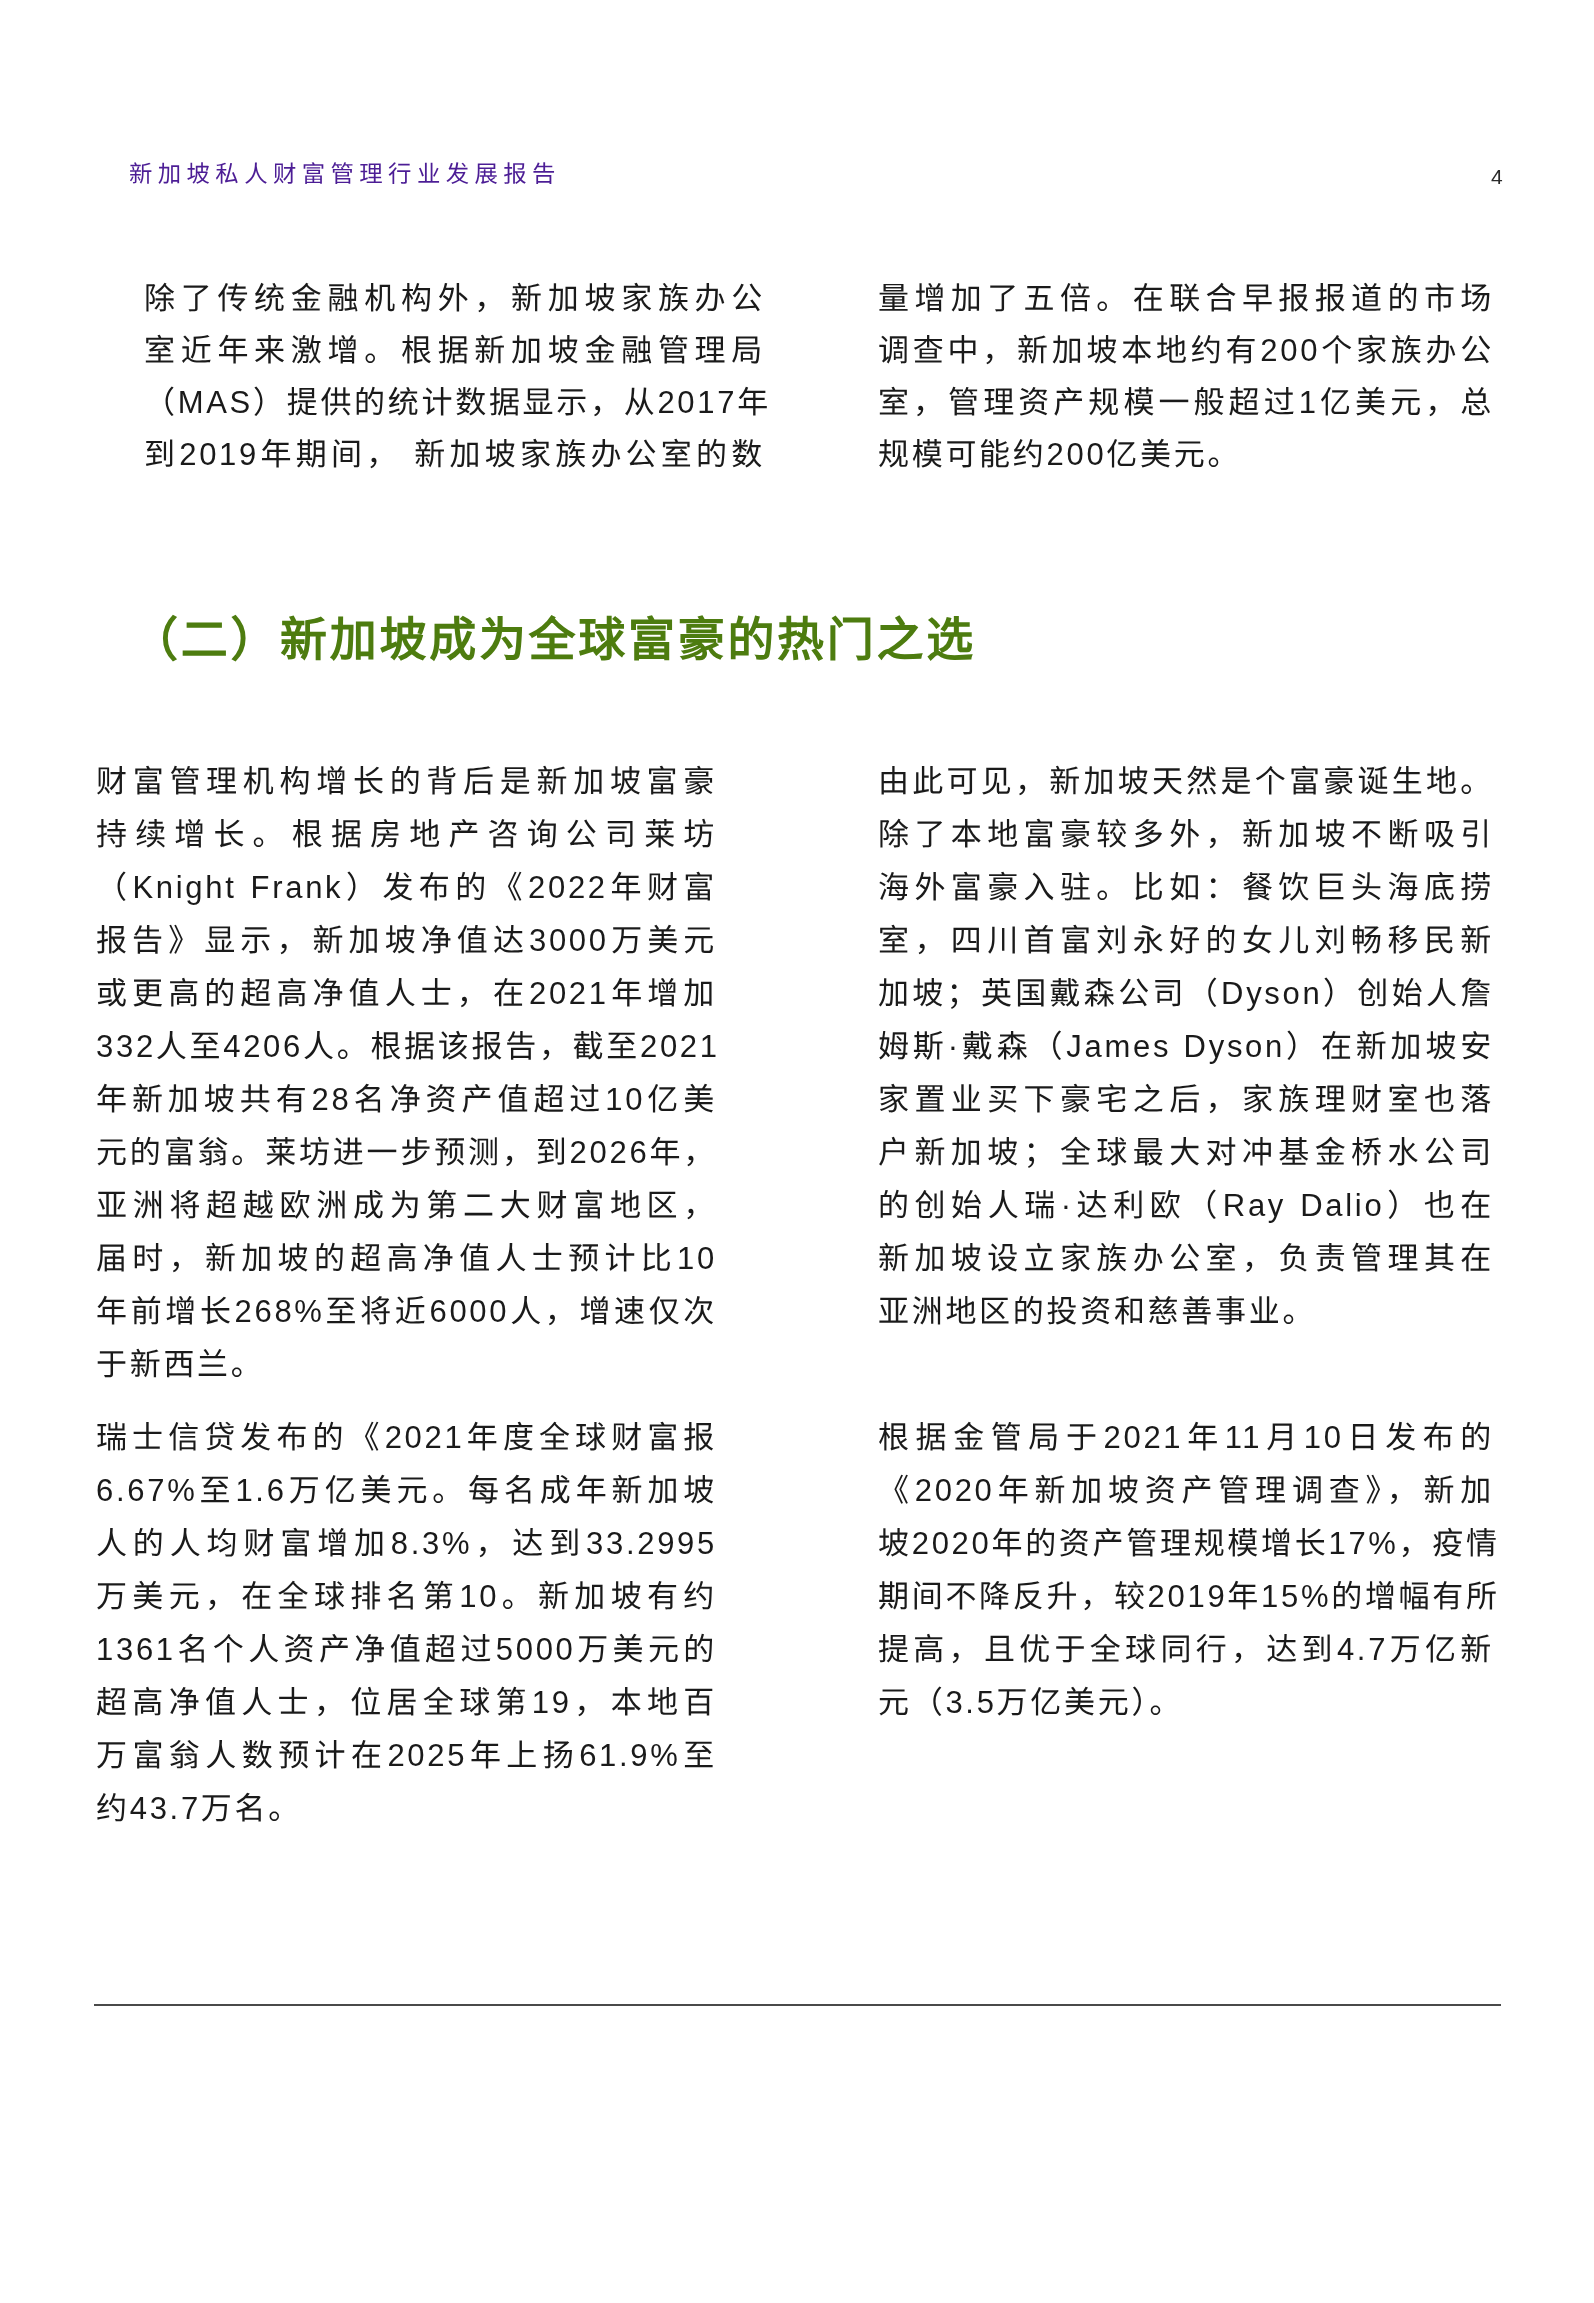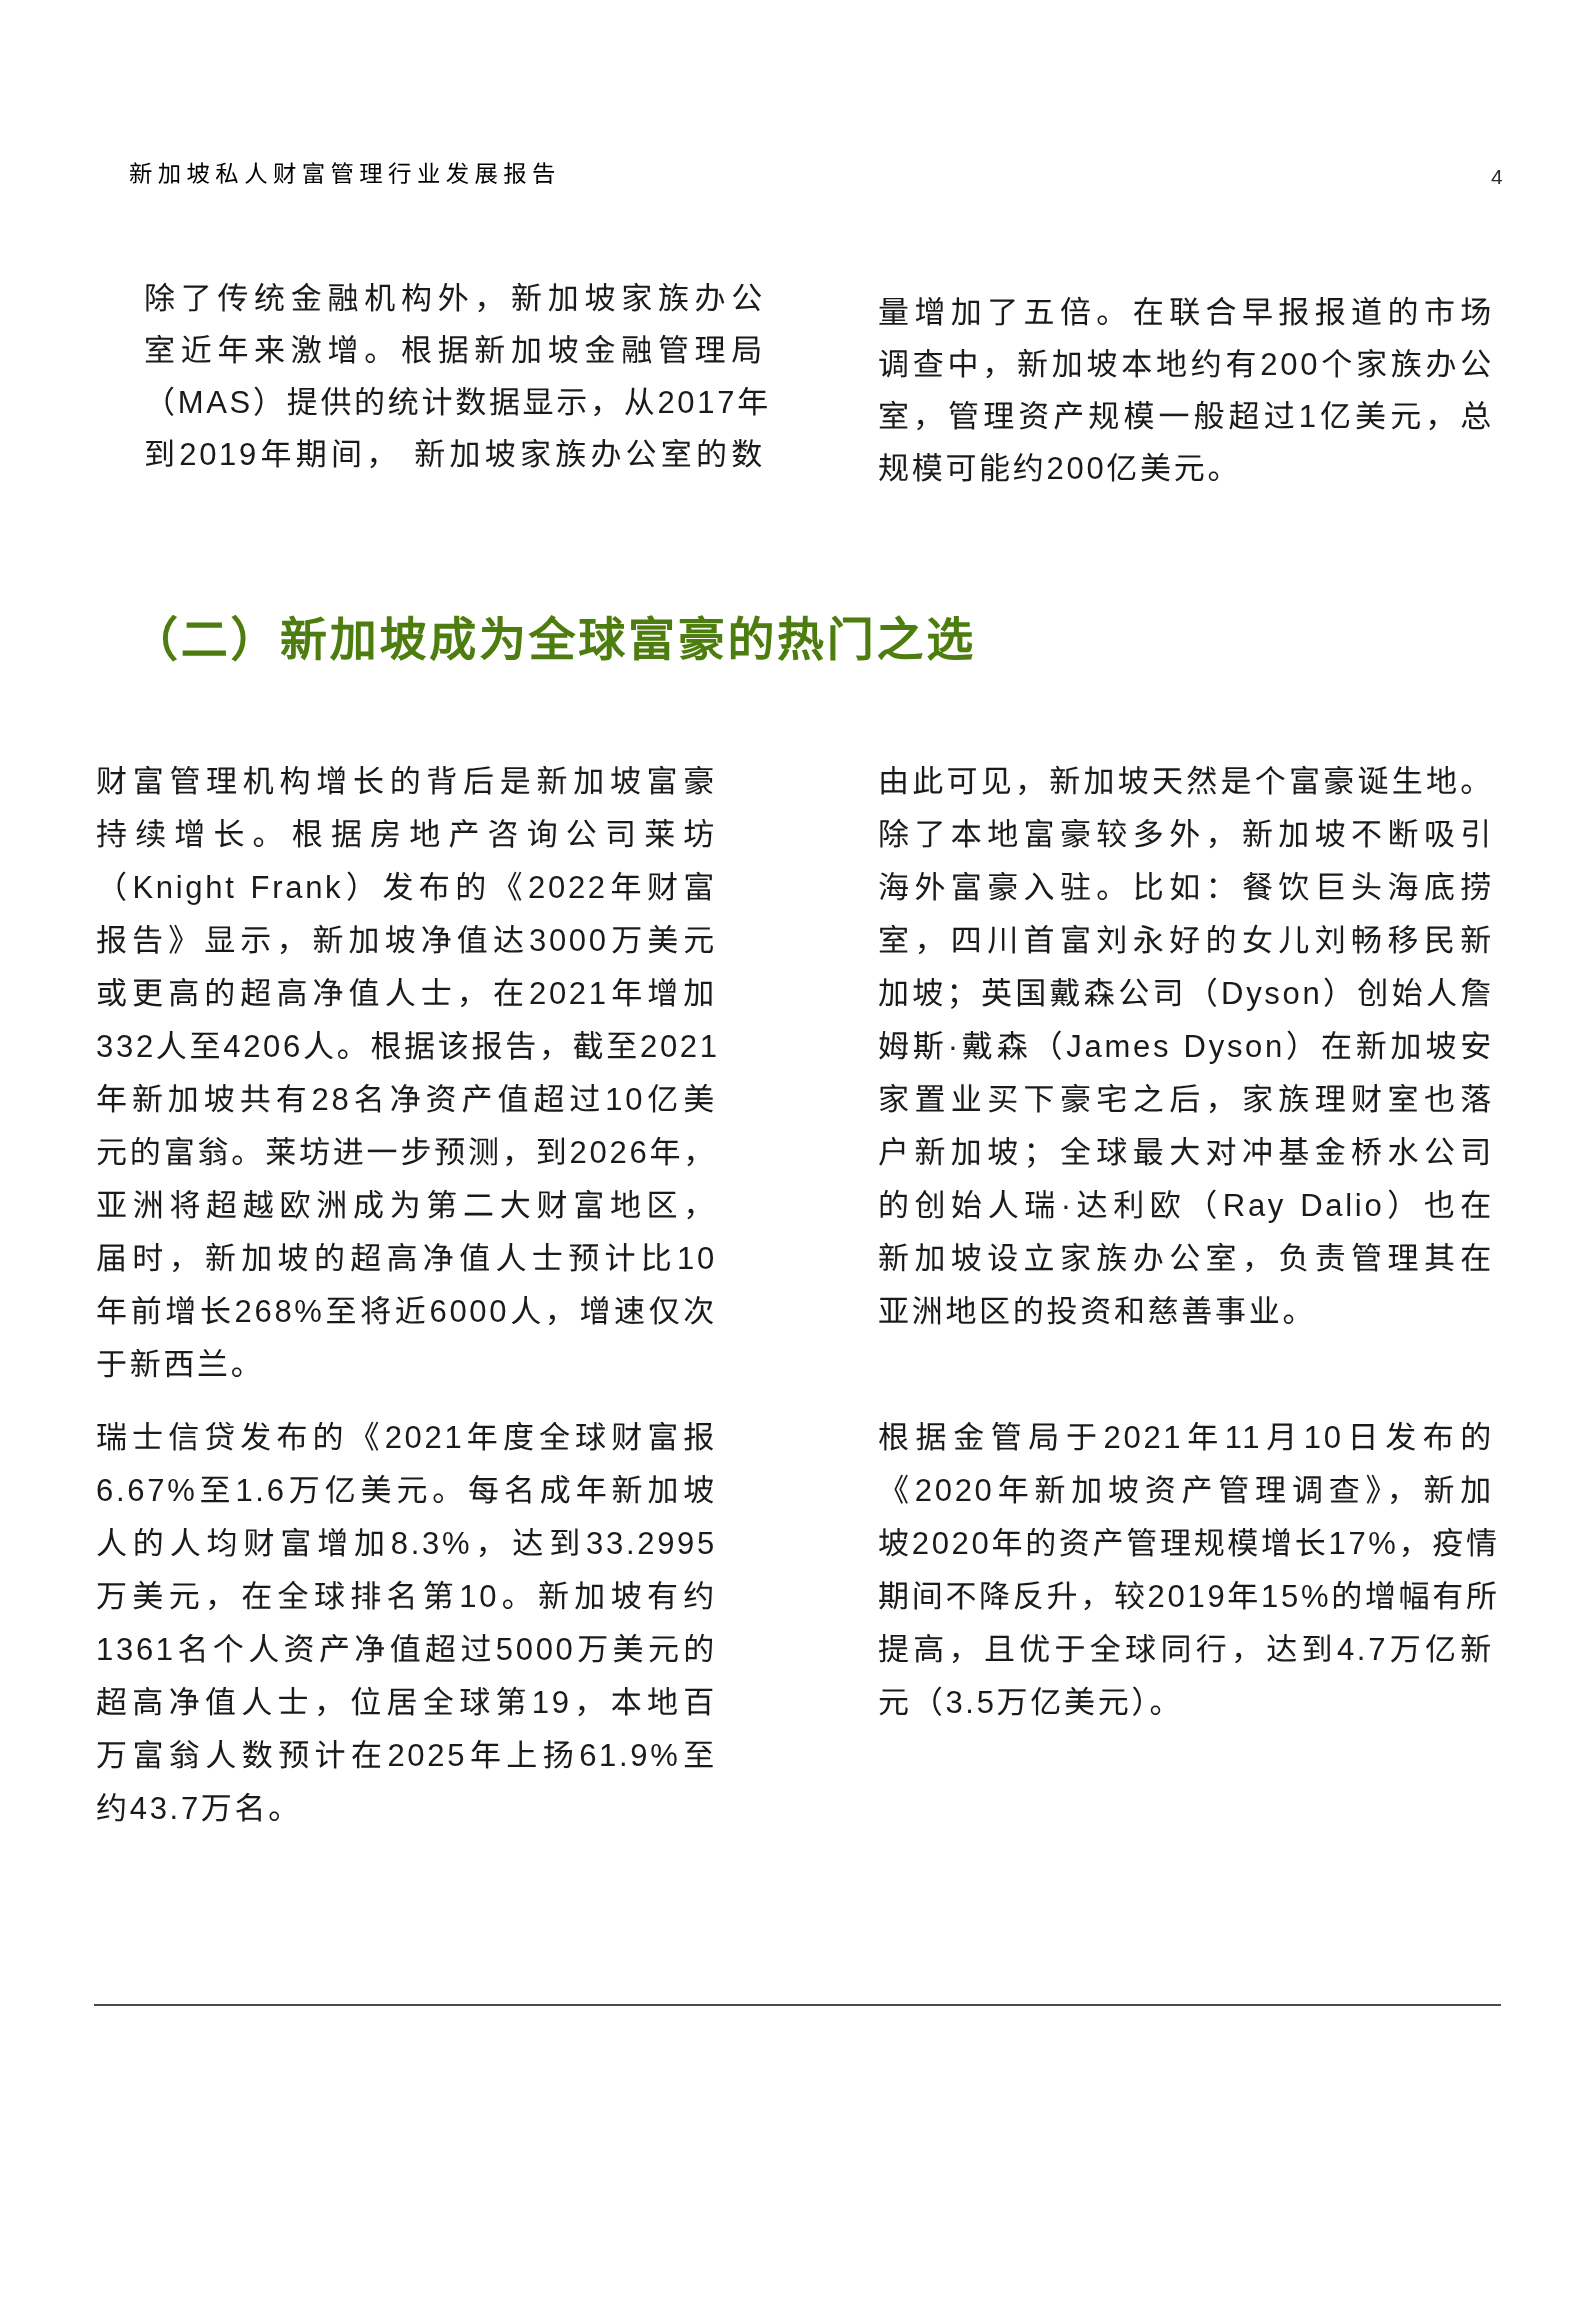--- a/index.html
+++ b/index.html
@@ -15,21 +15,21 @@
       font-family: "Liberation Sans", sans-serif;
       color: #1a1a1a;
     }
     .running-header {
       position: absolute;
       left: 129px;
       top: 162px;
       font-size: 23.4px;
       line-height: 25px;
       letter-spacing: 5.4px;
-      color: #000000;
+      color: #4c1d95;
       white-space: nowrap;
     }
     .page-number {
       position: absolute;
       left: 1491px;
       top: 166px;
       font-size: 21px;
       line-height: 21.6px;
       color: #2a2a2a;
       font-family: "Liberation Sans", sans-serif;
@@ -80,21 +80,21 @@
 
 <div class="running-header">新加坡私人财富管理行业发展报告</div>
 <div class="page-number">4</div>
 
 <div class="para left intro" style="top:273px;margin-left:48px;">
   <div class="line">除了传统金融机构外，新加坡家族办公</div>
   <div class="line">室近年来激增。根据新加坡金融管理局</div>
   <div class="line">（MAS）提供的统计数据显示，从2017年</div>
   <div class="line">到2019年期间， 新加坡家族办公室的数</div>
 </div>
-<div class="para right intro" style="top:287px;">
+<div class="para right intro" style="top:273px;">
   <div class="line">量增加了五倍。在联合早报报道的市场</div>
   <div class="line">调查中，新加坡本地约有200个家族办公</div>
   <div class="line">室，管理资产规模一般超过1亿美元，总</div>
   <div class="line last">规模可能约200亿美元。</div>
 </div>
 
 <h2 class="section-heading" style="margin:0;">（二）新加坡成为全球富豪的热门之选</h2>
 
 <div class="para left" style="top:755px;">
   <div class="line">财富管理机构增长的背后是新加坡富豪</div>

